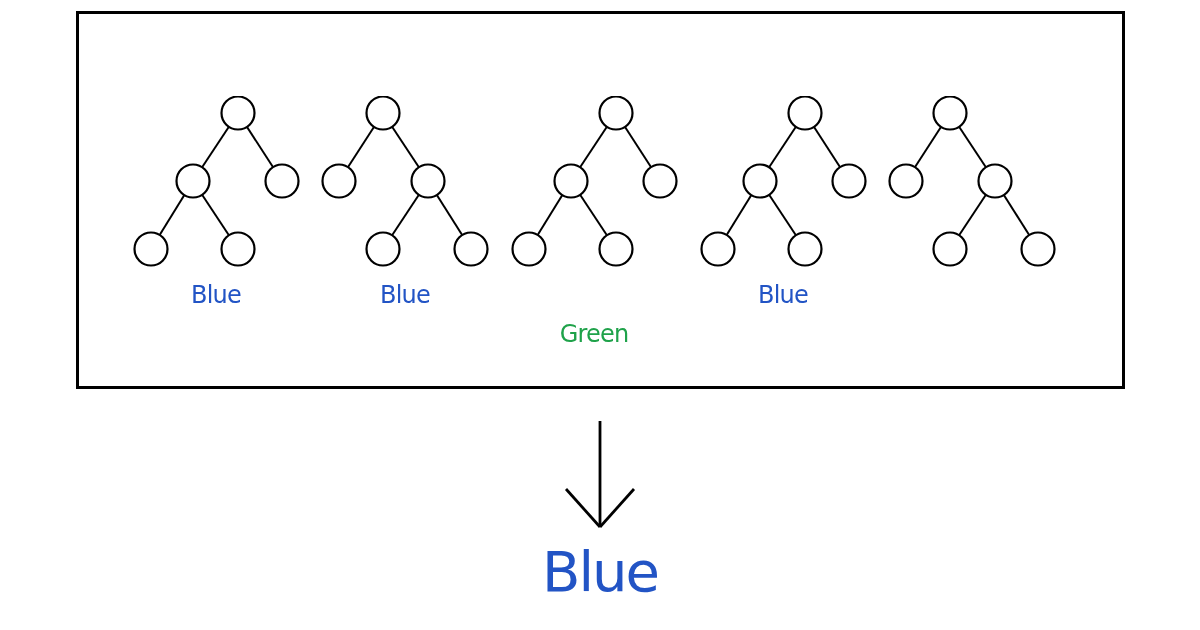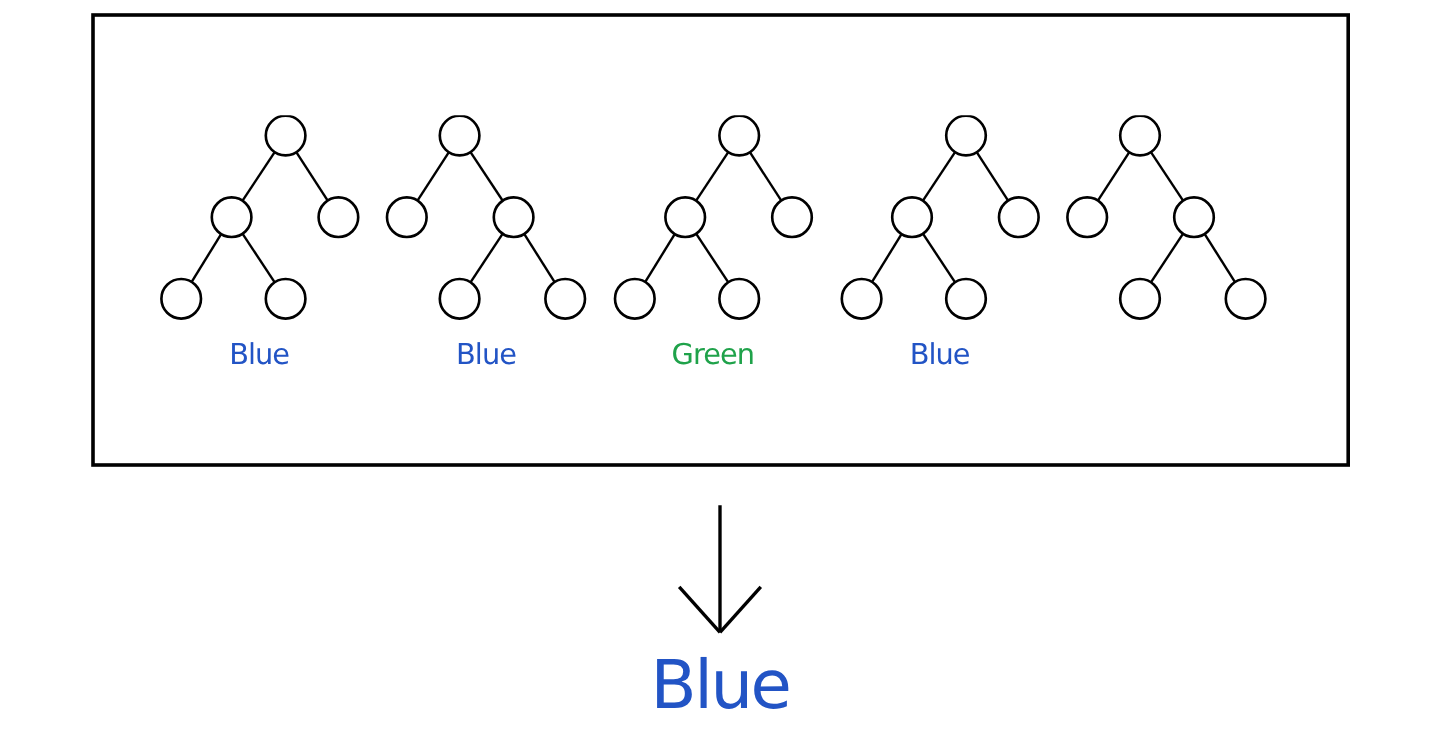--- a/index.html
+++ b/index.html
@@ -72,21 +72,21 @@
         <line x1="132" y1="17" x2="176" y2="85" stroke="#000000" stroke-width="2"></line>
         <line x1="87" y1="85" x2="45" y2="153" stroke="#000000" stroke-width="2"></line>
         <line x1="87" y1="85" x2="132" y2="153" stroke="#000000" stroke-width="2"></line>
         <circle cx="132" cy="17" r="16.5" fill="#ffffff" stroke="#000000" stroke-width="2.2"></circle>
         <circle cx="87" cy="85" r="16.5" fill="#ffffff" stroke="#000000" stroke-width="2.2"></circle>
         <circle cx="176" cy="85" r="16.5" fill="#ffffff" stroke="#000000" stroke-width="2.2"></circle>
         <circle cx="45" cy="153" r="16.5" fill="#ffffff" stroke="#000000" stroke-width="2.2"></circle>
         <circle cx="132" cy="153" r="16.5" fill="#ffffff" stroke="#000000" stroke-width="2.2"></circle>
       </svg>
     </div>
-    <div class="tree-label" style="left: 484px; color: rgb(31, 162, 74);">Green</div>
+    <div class="tree-label" style="left: 484px; color: rgb(31, 162, 74); margin-top: 39px;">Green</div>
     <div class="tree" style="left: 673px;">
       <svg width="220" height="172" viewBox="0 0 220 172">
         <line x1="132" y1="17" x2="87" y2="85" stroke="#000000" stroke-width="2"></line>
         <line x1="132" y1="17" x2="176" y2="85" stroke="#000000" stroke-width="2"></line>
         <line x1="87" y1="85" x2="45" y2="153" stroke="#000000" stroke-width="2"></line>
         <line x1="87" y1="85" x2="132" y2="153" stroke="#000000" stroke-width="2"></line>
         <circle cx="132" cy="17" r="16.5" fill="#ffffff" stroke="#000000" stroke-width="2.2"></circle>
         <circle cx="87" cy="85" r="16.5" fill="#ffffff" stroke="#000000" stroke-width="2.2"></circle>
         <circle cx="176" cy="85" r="16.5" fill="#ffffff" stroke="#000000" stroke-width="2.2"></circle>
         <circle cx="45" cy="153" r="16.5" fill="#ffffff" stroke="#000000" stroke-width="2.2"></circle>

